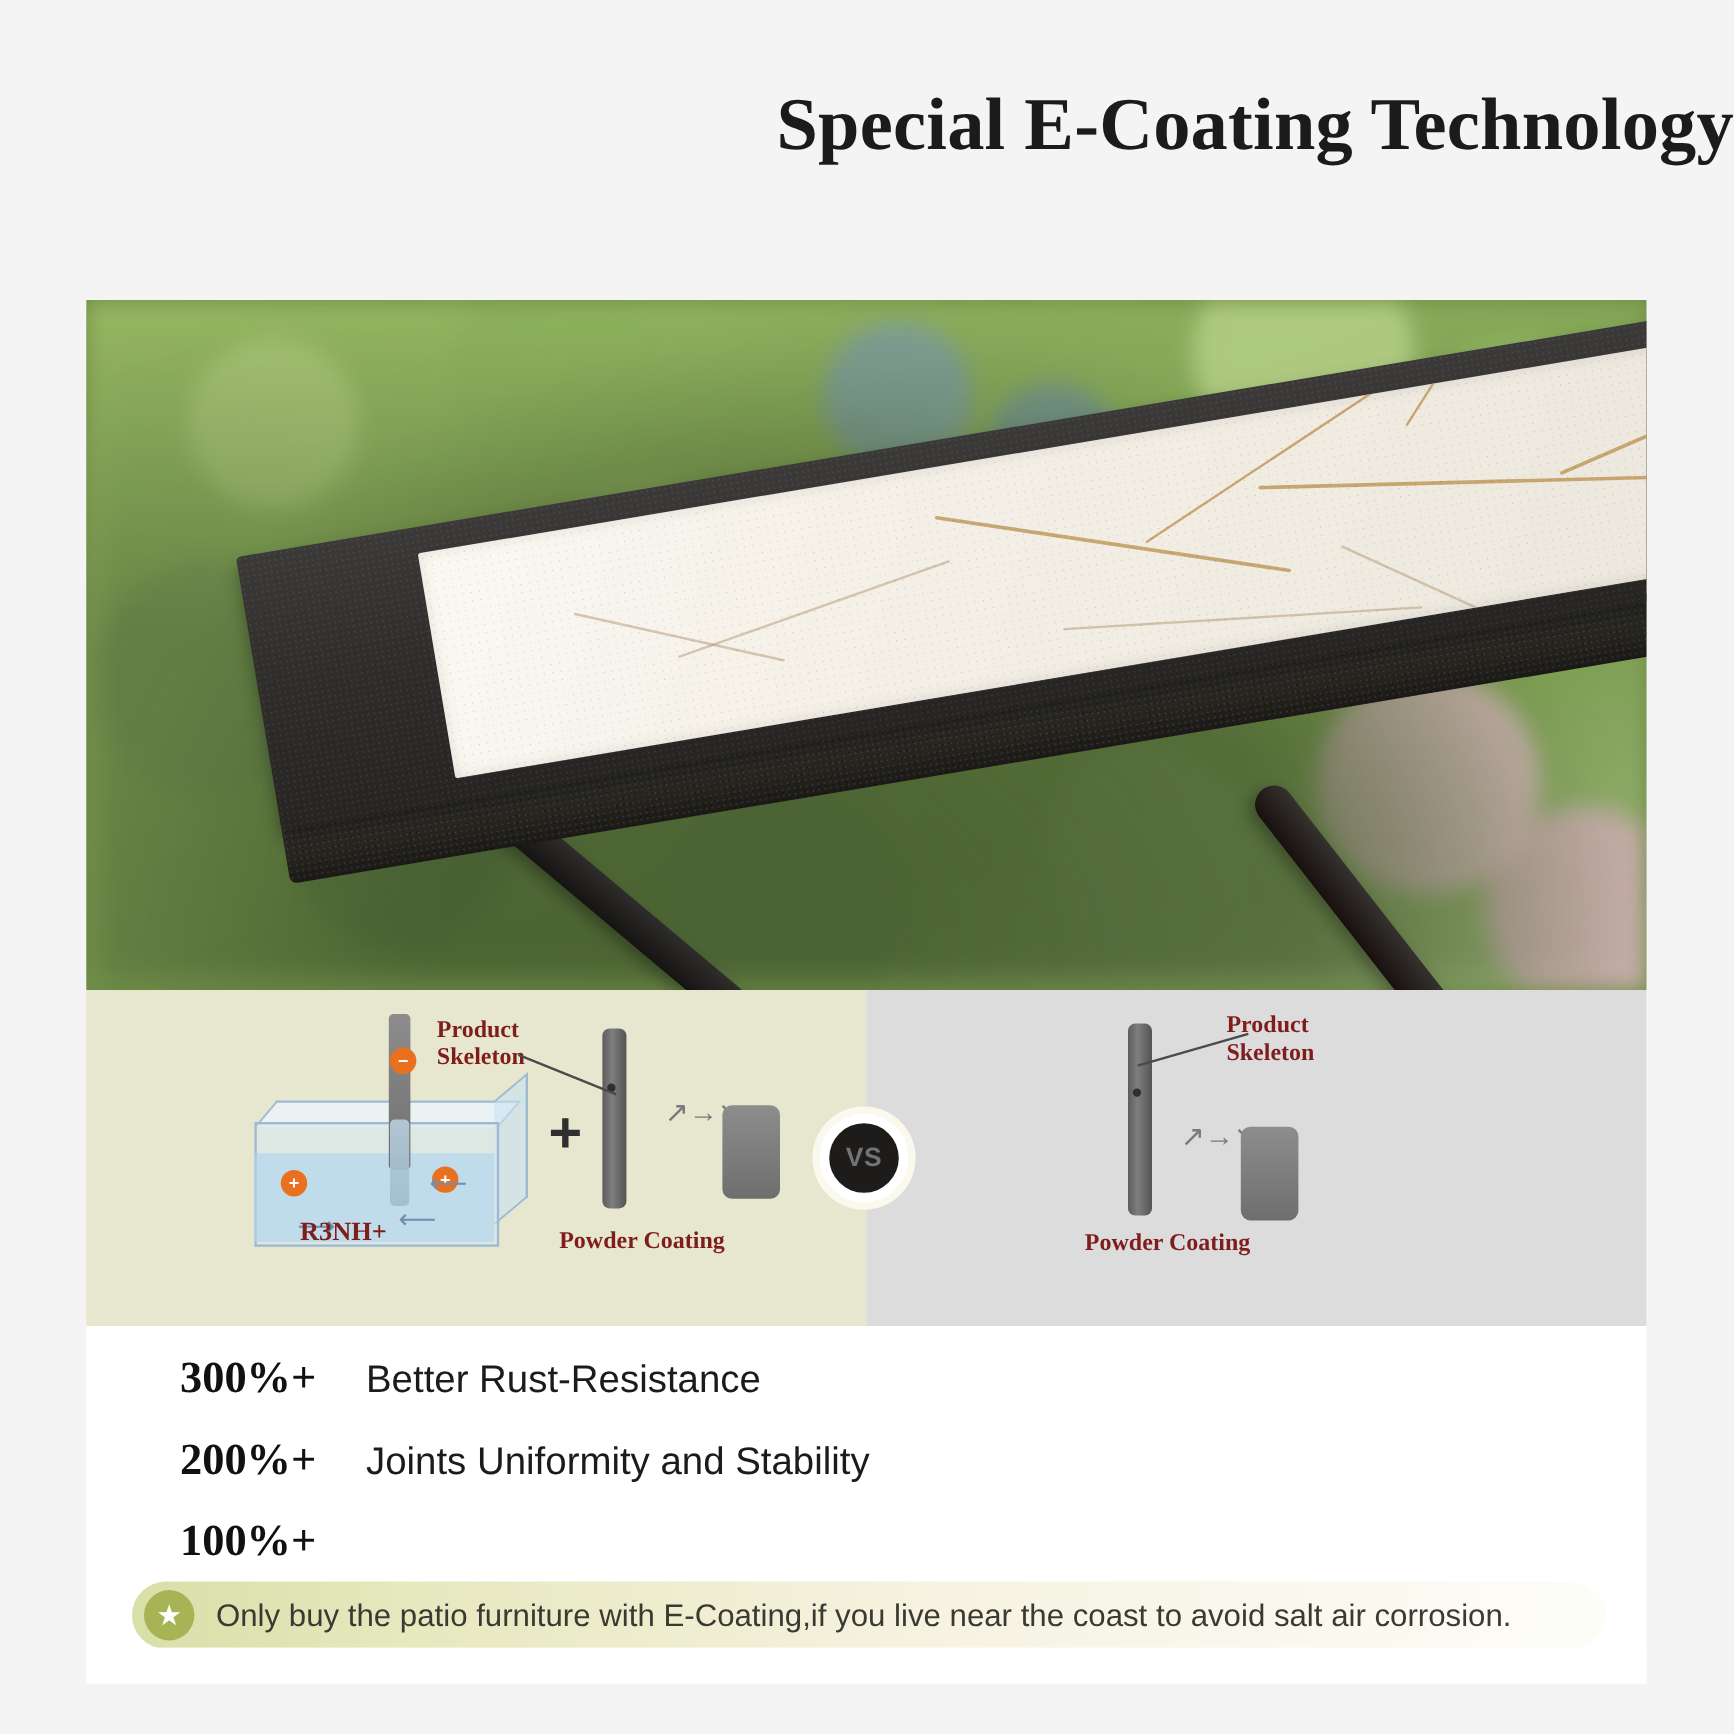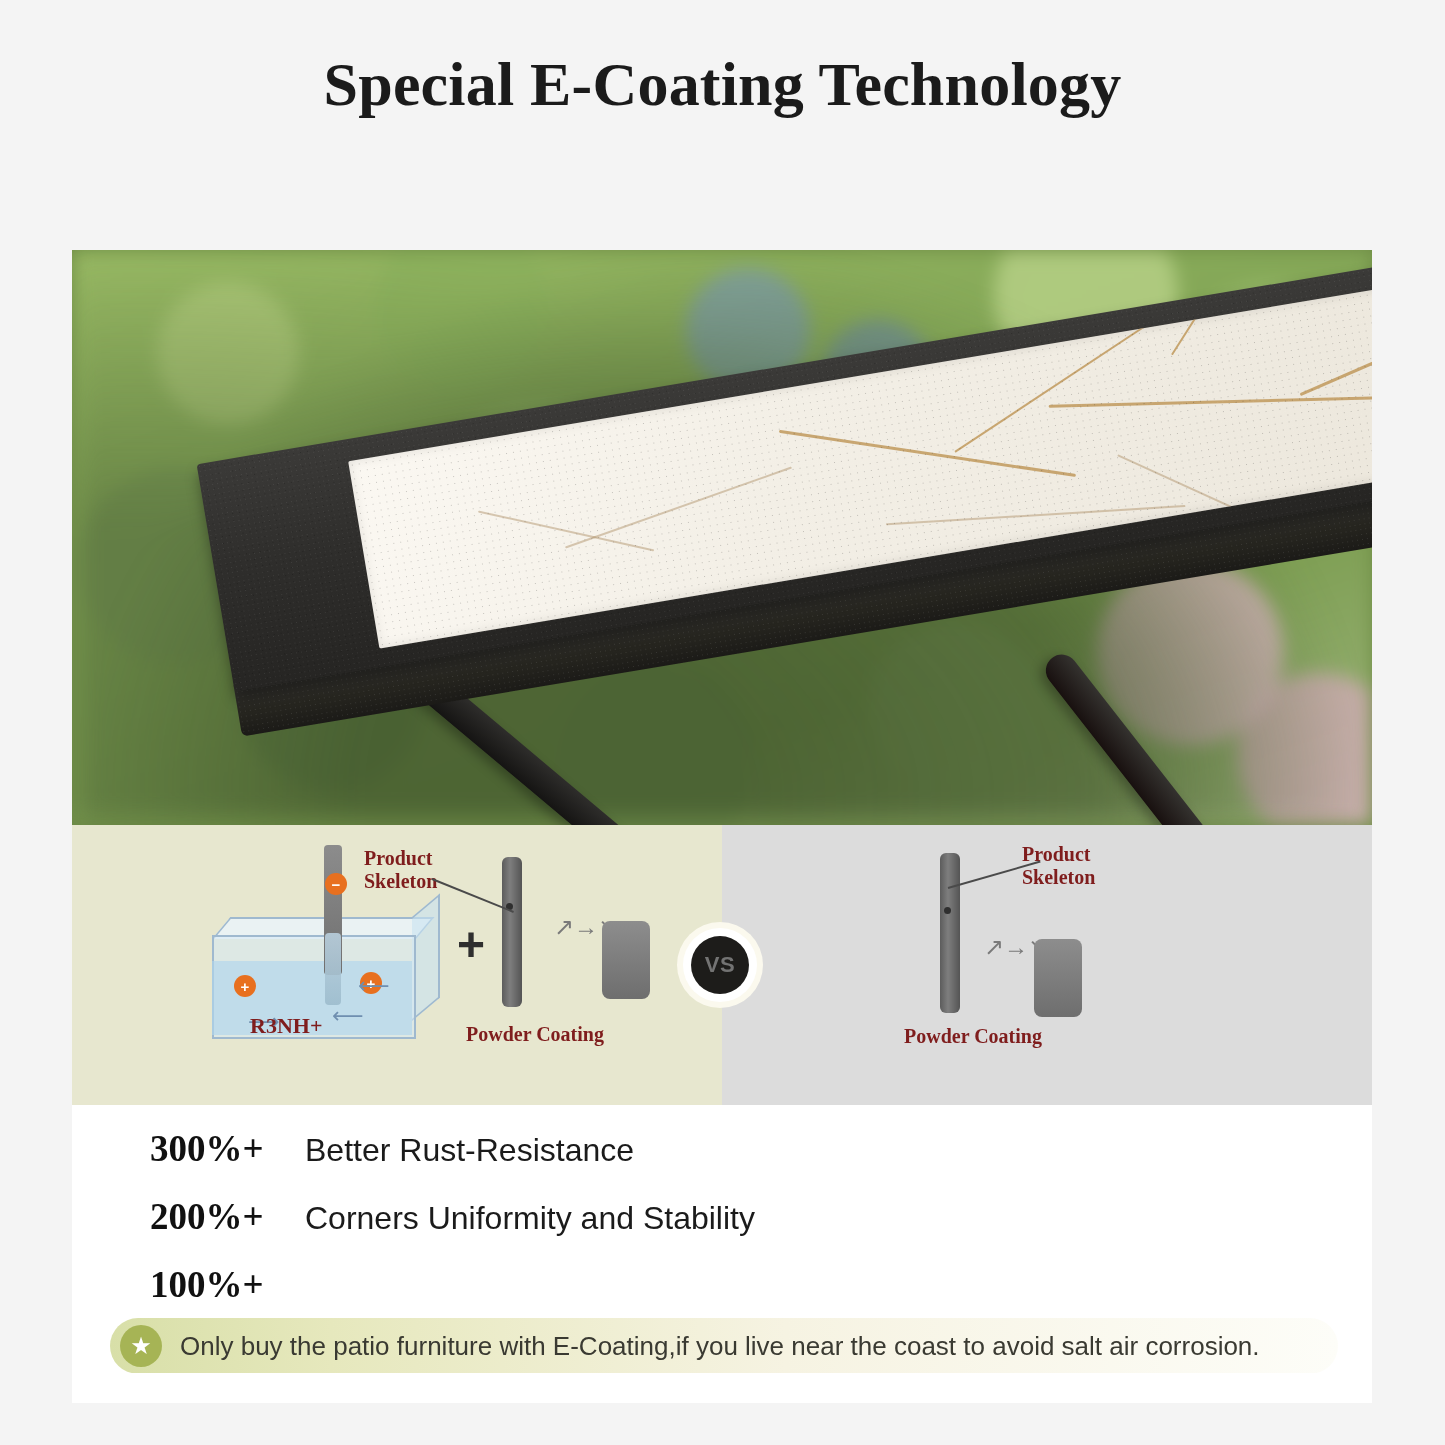--- a/index.html
+++ b/index.html
@@ -15,22 +15,22 @@
   }
   .page {
     position: relative;
     width: 1445px;
     height: 1445px;
     background: #f4f4f4;
   }
 
   
   .header {
-    padding-top: 52px;
-    text-align: center;
+    padding-top: 72px;
+    text-align: right;
   }
   .title {
     font-family: "Liberation Serif", serif;
     font-weight: bold;
     font-size: 62px;
     color: #1b1b1b;
     letter-spacing: 0.2px;
     line-height: 1.05;
     margin: 0;
   }
@@ -512,21 +512,21 @@
     <div class="vs-inner">VS</div>
   </div>
 
   <div class="stats">
     <div class="stat-row" style="top:22px;">
       <div class="stat-pct">300%+</div>
       <div class="stat-text">Better Rust-Resistance</div>
     </div>
     <div class="stat-row" style="top:90px;">
       <div class="stat-pct">200%+</div>
-      <div class="stat-text">Corners Uniformity and Stability</div>
+      <div class="stat-text">Joints Uniformity and Stability</div>
     </div>
     <div class="stat-row" style="top:158px;">
       <div class="stat-pct">100%+</div>
     </div>
   </div>
 
   <div class="note">
     <div class="note-badge">★</div>
     <div class="note-text">Only buy the patio furniture with E-Coating,if you live near the coast to avoid salt air corrosion.</div>
   </div>

